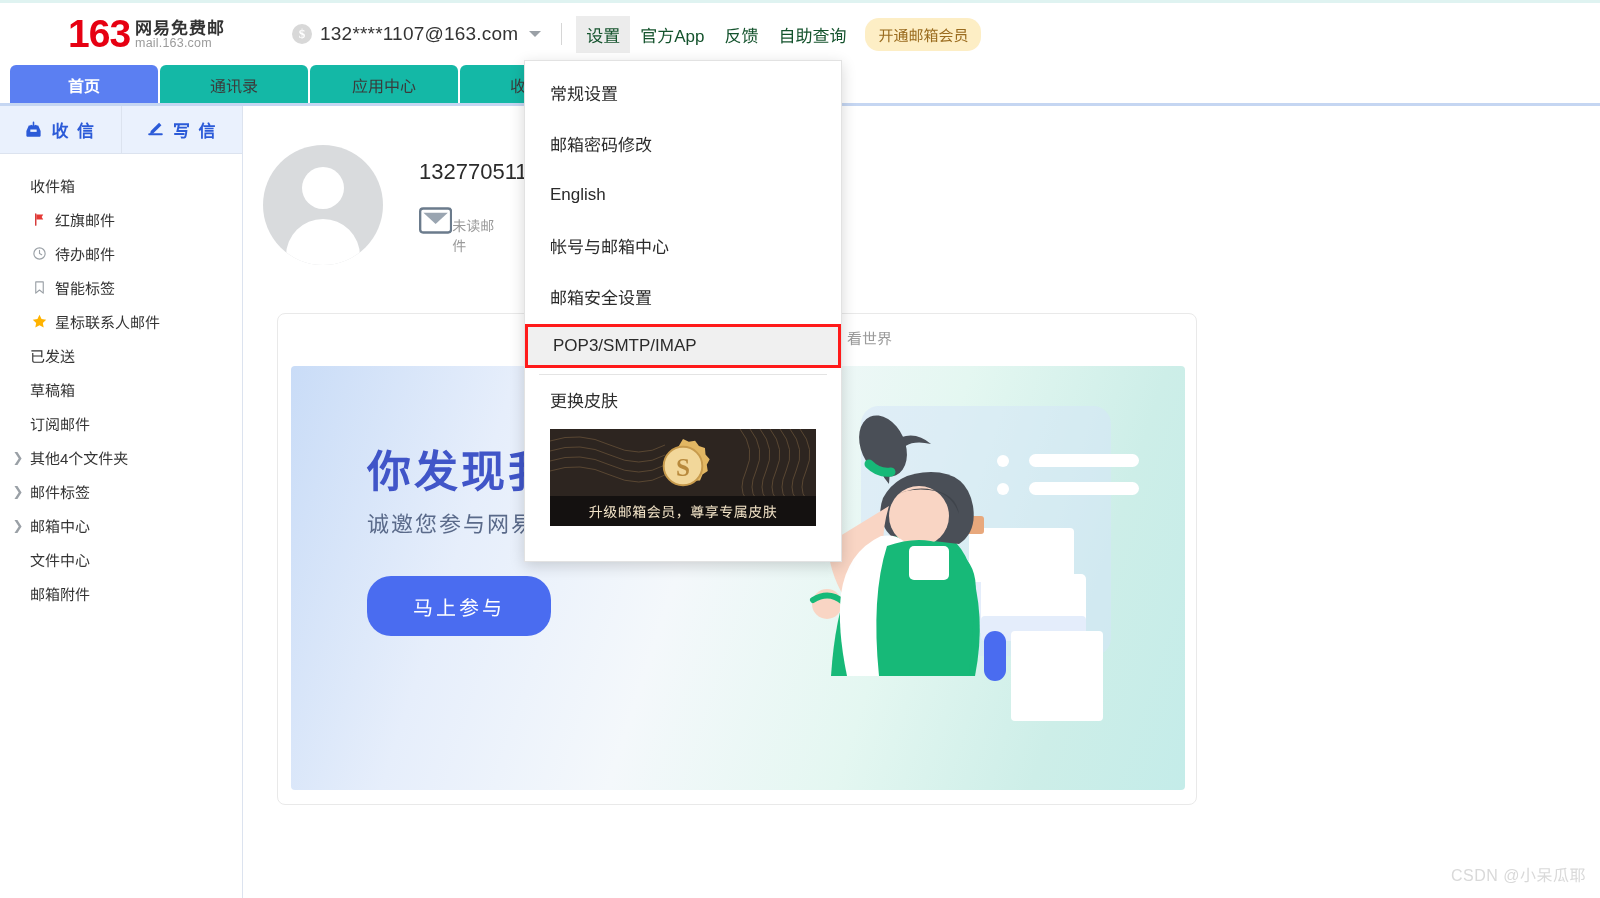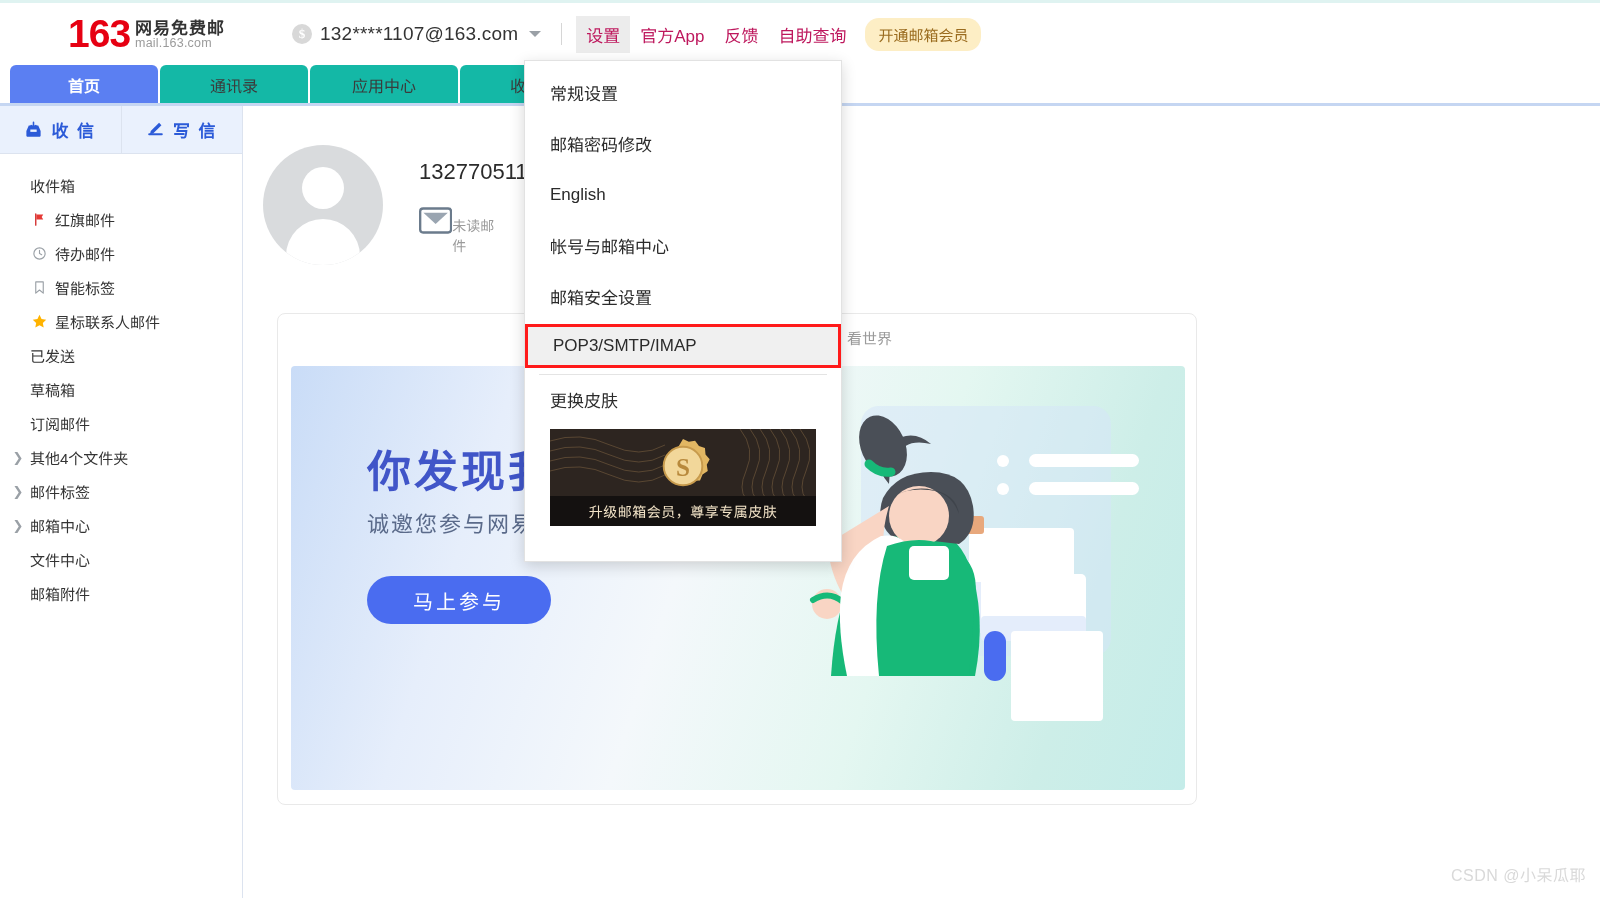--- a/index.html
+++ b/index.html
@@ -47,21 +47,21 @@
   .account-addr { font-size: 19px; color: #333; letter-spacing: 0.2px; }
   .caret-dn {
     margin-left: 11px; width: 0; height: 0;
     border-left: 6px solid transparent; border-right: 6px solid transparent;
     border-top: 6px solid #9aa0a6;
   }
   .hdr-sep { width: 1px; height: 22px; background: #d6d6d6; margin: 0 14px 0 20px; }
 
   .hdr-menu { display: flex; align-items: center; }
   .hdr-item {
-    font-size: 17px; color: #be185d; padding: 6px 10px; cursor: pointer;
+    font-size: 17px; color: #14532d; padding: 6px 10px; cursor: pointer;
     white-space: nowrap;
   }
   .hdr-item.active { background: #ececec; }
   .hdr-vip-badge {
     margin-left: 9px; background: #fdeec5; color: #9a6b1e;
     font-size: 15px; padding: 6px 13px; border-radius: 14px;
     white-space: nowrap; cursor: pointer;
   }
 
   
@@ -172,21 +172,21 @@
     position: absolute; left: 76px; top: 70px;
     font-size: 44px; font-weight: bold; color: #4055c8; letter-spacing: 3px;
     white-space: nowrap;
   }
   .banner-sub {
     position: absolute; left: 76px; top: 140px;
     font-size: 22px; color: #5a6a8a; letter-spacing: 2px; white-space: nowrap;
   }
   .banner-cta {
     position: absolute; left: 76px; top: 210px;
-    width: 184px; height: 48px; border-radius: 24px;
+    width: 184px; height: 60px; border-radius: 24px;
     background: #4a6cf0; color: #fff; font-size: 20px; letter-spacing: 3px;
     display: flex; align-items: center; justify-content: center; cursor: pointer;
   }
 
   
   .illus { position: absolute; left: 480px; top: 20px; width: 414px; height: 400px; }
 
   
   .dropdown {
     position: absolute; top: 60px; left: 524px; width: 318px; height: 502px;

